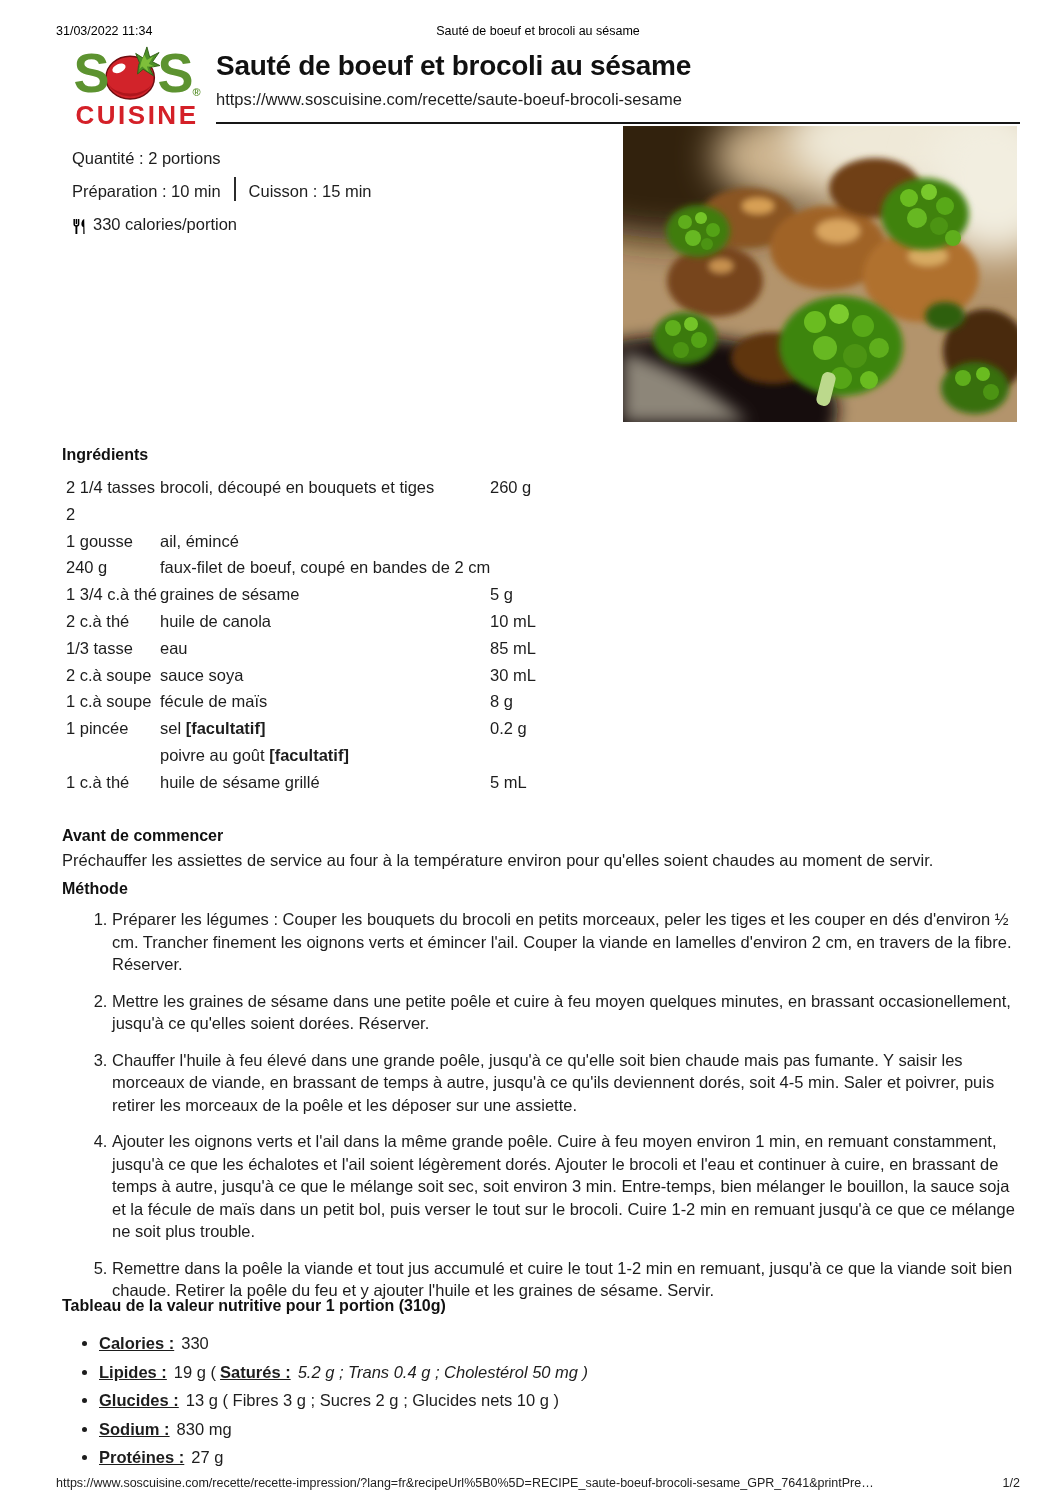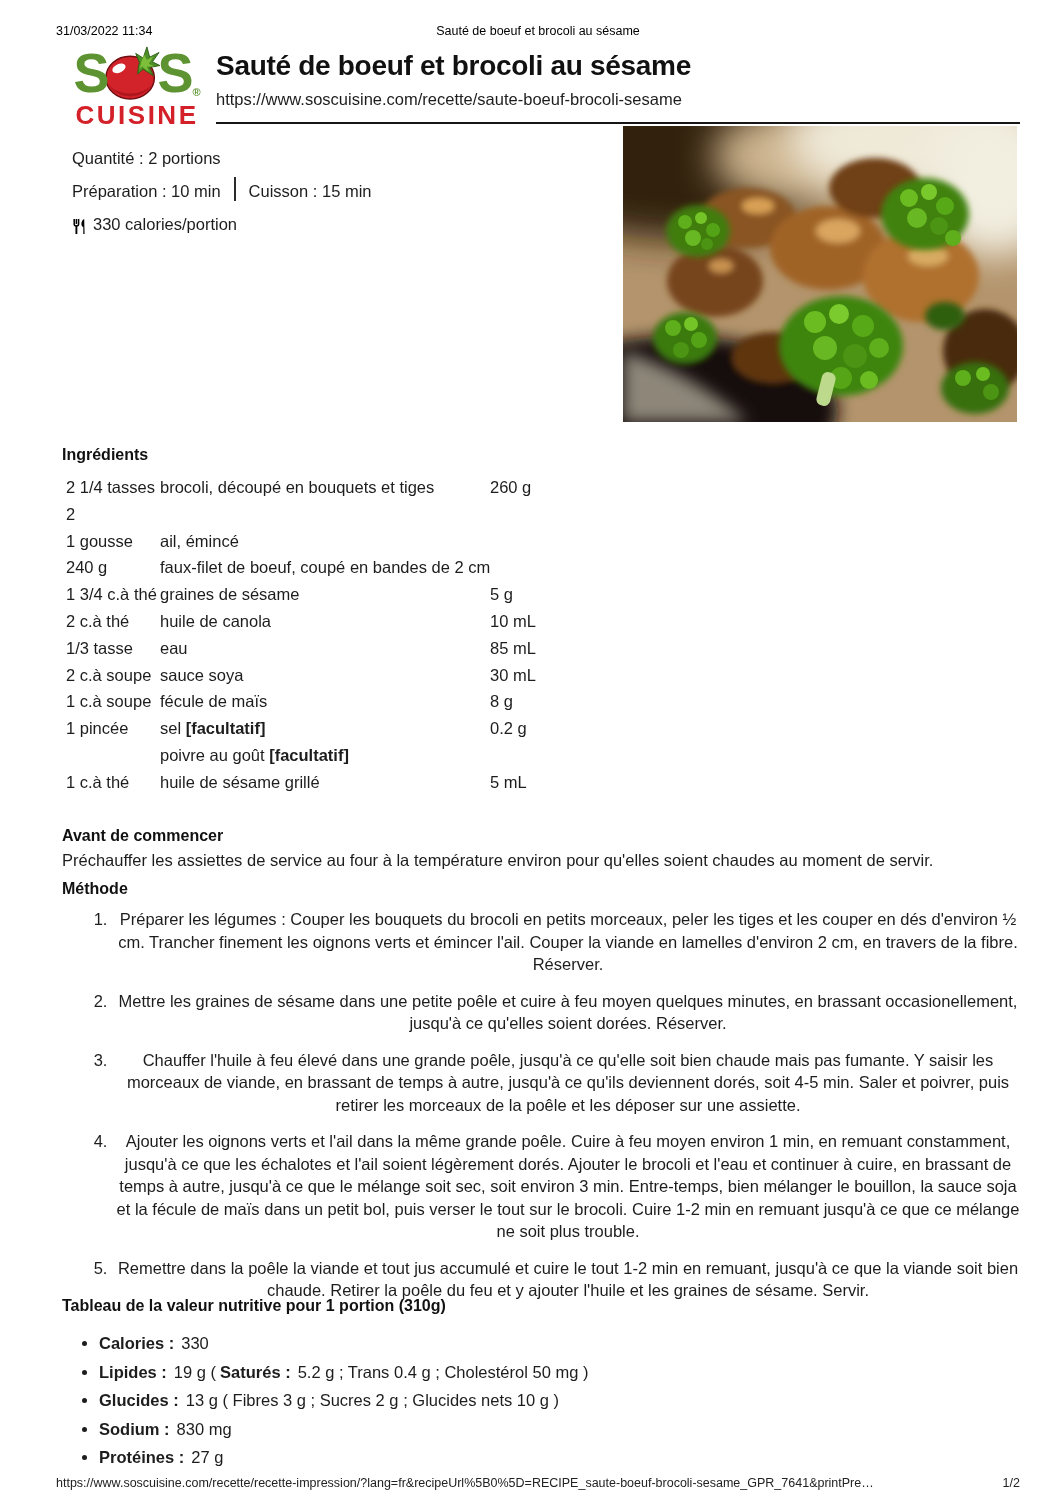--- a/index.html
+++ b/index.html
@@ -69,29 +69,29 @@
   .ing-row { display: flex; font-size: 16.5px; line-height: 26.8px; }
   .ing-qty { flex: 0 0 98px; padding-left: 4px; white-space: nowrap; }
   .ing-name { flex: 0 0 330px; white-space: nowrap; }
   .ing-name b { font-weight: 700; }
   .ing-metric { flex: 0 0 auto; white-space: nowrap; }
 
   .before { position: absolute; left: 53px; top: 826px; width: 962px; }
   .before p { margin: 3px 0 0 0; font-size: 16.5px; line-height: 22px; }
 
   .method { position: absolute; left: 53px; top: 879px; width: 962px; }
-  .method ol { margin: 9px 0 0 0; padding-left: 50px; font-size: 16.5px; line-height: 22.5px; text-align: center; }
+  .method ol { margin: 9px 0 0 0; padding-left: 50px; font-size: 16.5px; line-height: 22.5px; }
   .method li { margin-bottom: 14px; }
 
   .nutrition { position: absolute; left: 53px; top: 1296px; width: 962px; }
   .nutrition ul { margin: 13px 0 0 0; padding-left: 37px; font-size: 16.5px; line-height: 28.6px; list-style: disc; }
-  .nutrition b { font-weight: 700; }
+  .nutrition b { font-weight: 700; text-decoration: underline; }
   .nut-val { margin-left: 7px; }
   .nut-lbl2 { margin-left: 4px; }
-  .nut-val2 { margin-left: 7px; }
+  .nut-val2 { margin-left: 7px; font-style: italic; }
 </style>
 </head>
 <body>
 
 <div class="page">
 
   <div class="print-header">
     <span class="ph-side">31/03/2022 11:34</span>
     <span class="ph-center">Sauté de boeuf et brocoli au sésame</span>
     <span class="ph-side"></span>

